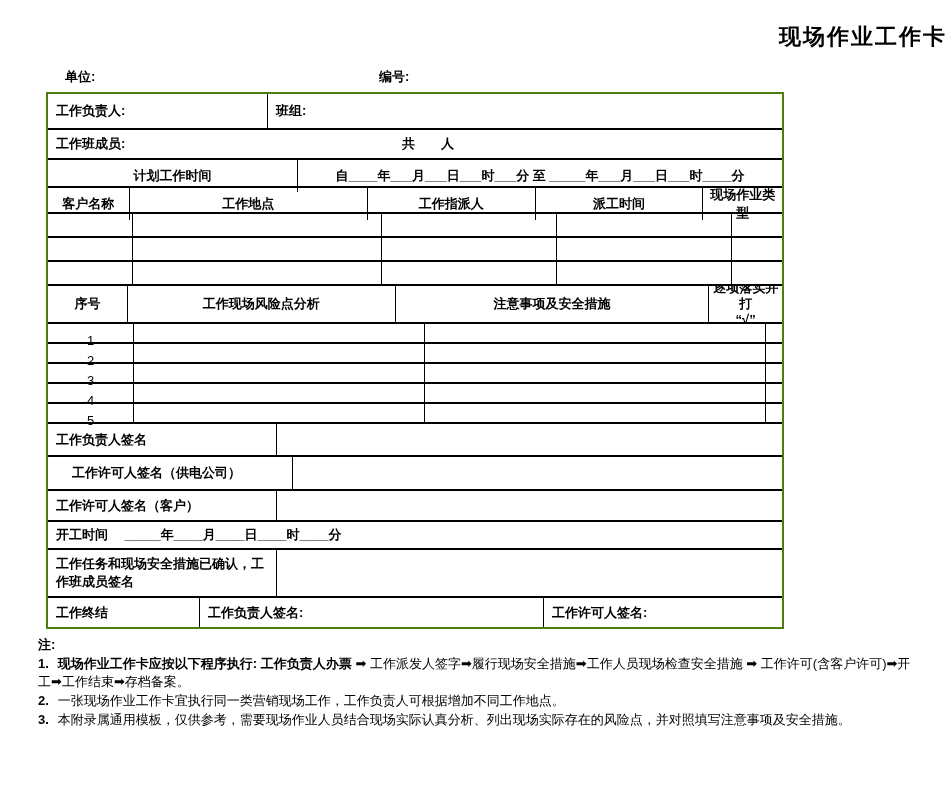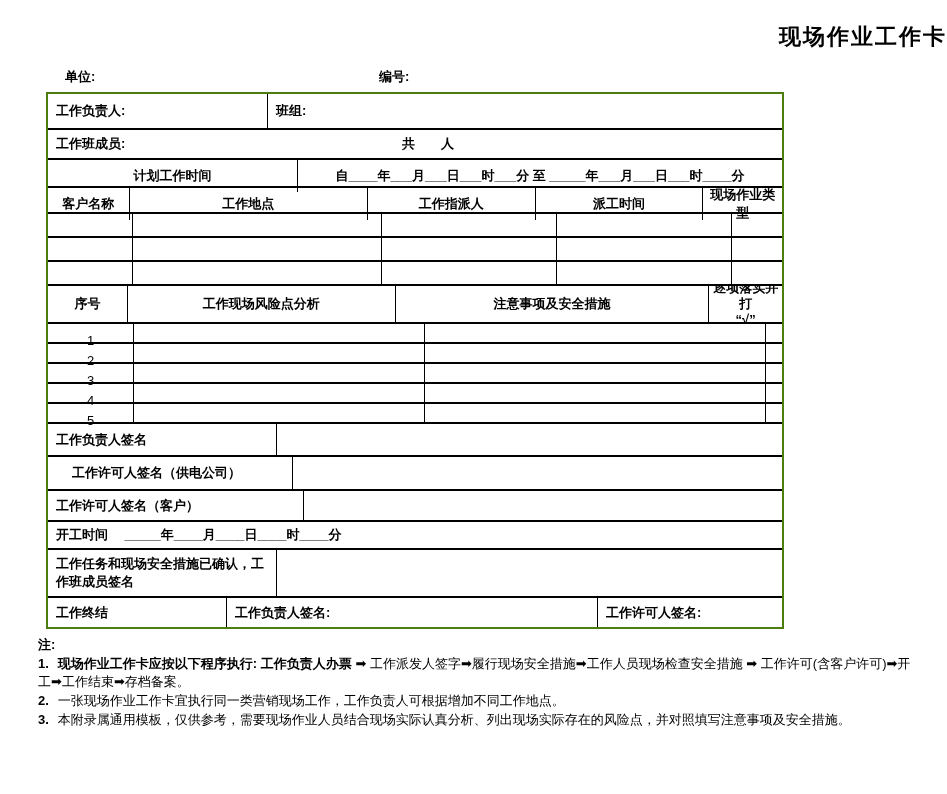--- a/index.html
+++ b/index.html
@@ -34,21 +34,21 @@
     display: flex; align-items: center;
     padding: 0 8px;
     border-left: 1px solid #000;
     overflow: hidden;
   }
   .cell.nb { border-left: none; }
   .cell.ctr { justify-content: center; text-align: center; padding: 16px 2px; }
   .cell.grow { flex: 1 1 auto; }
   .b { font-weight: bold; }
 
-  .h34 { height: 34px; } .h30 { height: 30px; } .h31 { height: 31px; gap: 27px; }
+  .h34 { height: 34px; } .h30 { height: 30px; } .h31 { height: 31px; }
   .h28 { height: 28px; } .h26 { height: 26px; } .h24 { height: 24px; }
   .h38 { height: 38px; } .h20 { height: 20px; } .h33 { height: 33px; }
   .h34b { height: 34px; padding-left: 16px; } .h48 { height: 48px; }
 
   .members-cell { position: relative; justify-content: center; padding-left: 34px; }
   .members-label { position: absolute; left: 8px; }
 
   .w219 { width: 219px; } .w249 { width: 249px; }
   .w84 { width: 84px; }  .w175 { width: 175px; }
   .w89 { width: 89px; }  .w304 { width: 304px; } .w356 { width: 356px; }

